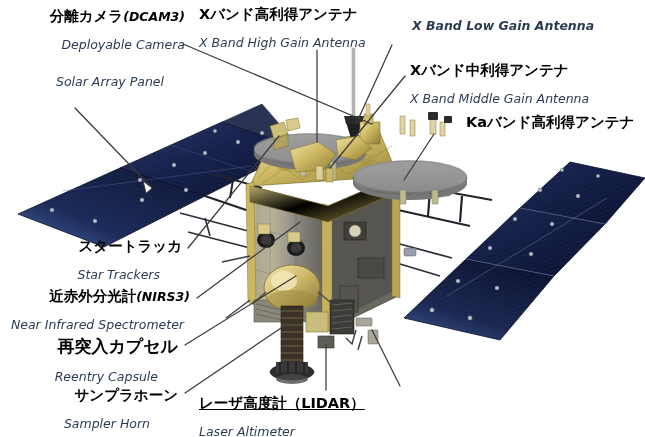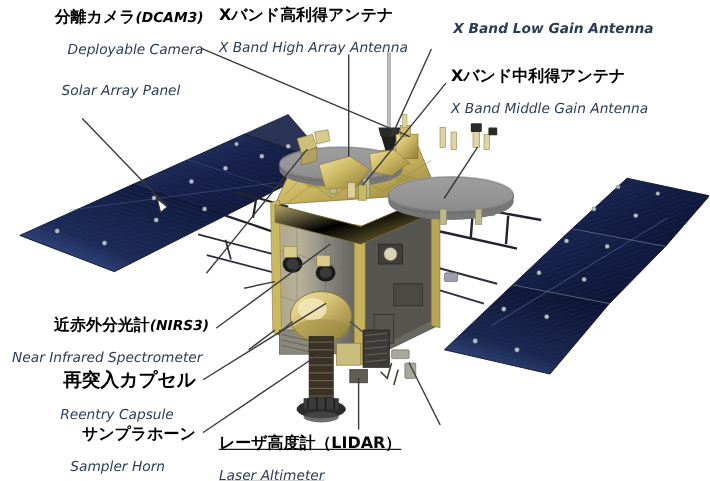--- a/index.html
+++ b/index.html
@@ -401,40 +401,43 @@
     </g>
   </svg>
 
   <div class="label ta-r" style="left:0;top:8px;width:185px;">
     <div class="jp"><span>分離カメラ</span><span class="code">(DCAM3)</span></div>
     <div class="en">Deployable Camera</div>
   </div>
 
   <div class="label ta-l" style="left:199px;top:6px;">
     <div class="jp">Xバンド高利得アンテナ</div>
-    <div class="en">X Band High Array Antenna</div>
+    <div class="en">X Band High Gain Antenna</div>
   </div>
 
   <div class="label ta-l" style="left:398px;top:6px;">
     <div class="en" style="padding-left:14px;font-weight:bold;">X Band  Low Gain Antenna</div>
   </div>
 
   <div class="label ta-r" style="left:0;top:62px;width:164px;">
     <div class="en">Solar Array Panel</div>
   </div>
 
   <div class="label ta-l" style="left:410px;top:62px;">
     <div class="jp">Xバンド中利得アンテナ</div>
     <div class="en">X Band Middle Gain Antenna</div>
   </div>
 
   <div class="label ta-l" style="left:466px;top:114px;">
+    <div class="jp">Kaバンド高利得アンテナ</div>
   </div>
 
   <div class="label ta-r" style="left:0;top:238px;width:182px;">
+    <div class="jp">スタートラッカ</div>
+    <div class="en" style="padding-right:22px;">Star Trackers</div>
   </div>
 
   <div class="label ta-r" style="left:0;top:288px;width:190px;">
     <div class="jp"><span>近赤外分光計</span><span class="code">(NIRS3)</span></div>
     <div class="en" style="padding-right:6px;">Near Infrared Spectrometer</div>
   </div>
 
   <div class="label ta-r" style="left:0;top:337px;width:178px;">
     <div class="jp" style="font-size:17px;">再突入カプセル</div>
     <div class="en" style="padding-right:20px;">Reentry Capsule</div>

